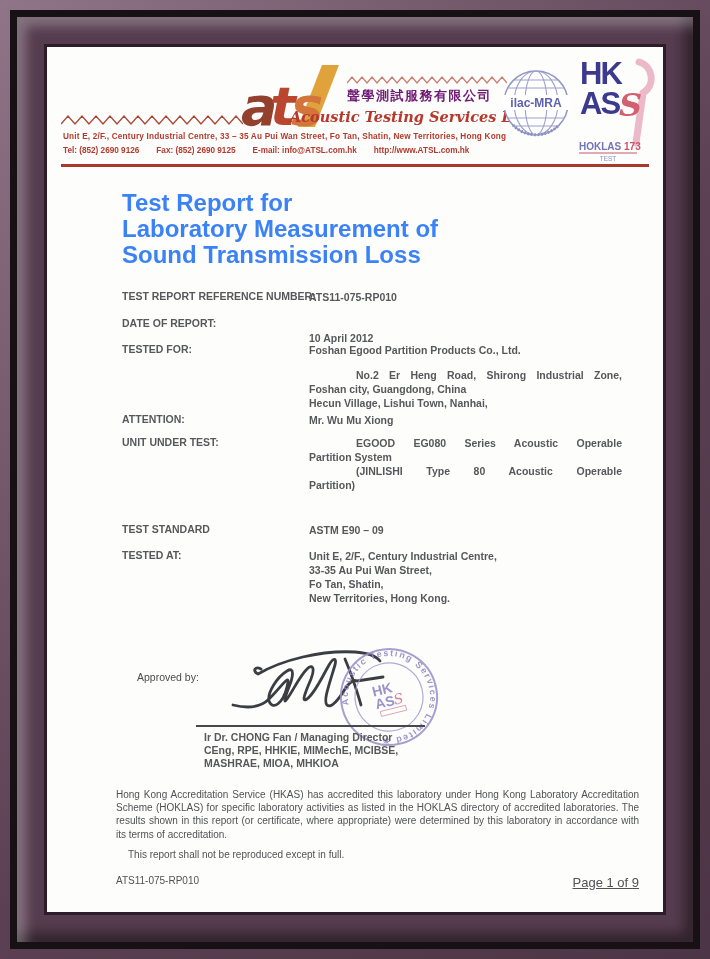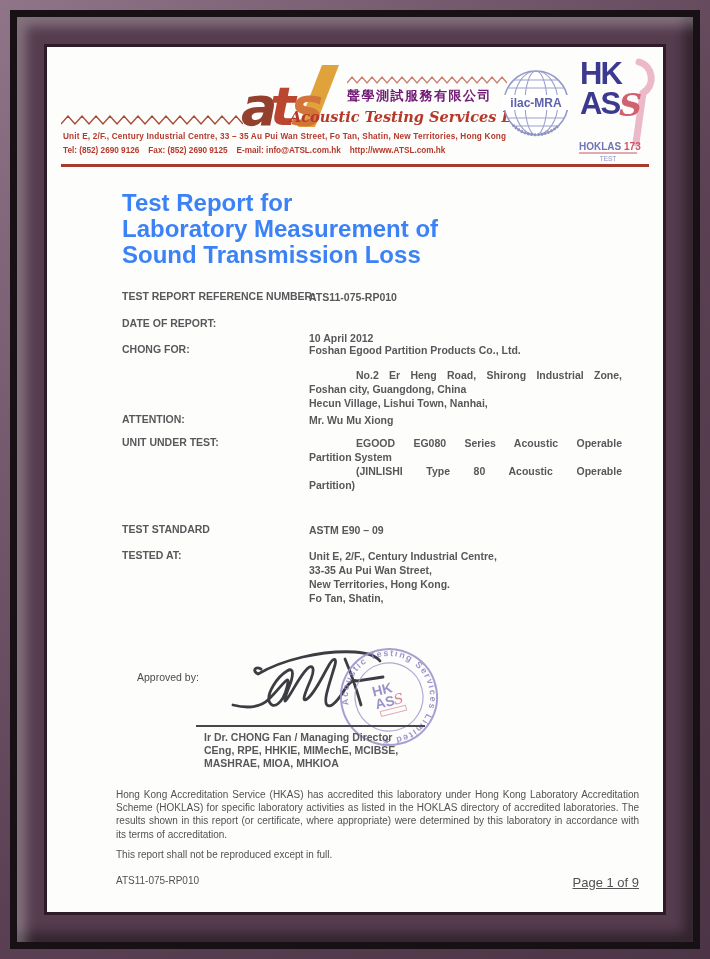--- a/index.html
+++ b/index.html
@@ -15,21 +15,21 @@
   .wave-left{position:absolute;left:14px;top:64px;}
   .atsl-logo{position:absolute;left:194px;top:16px;}
   .zigzag-top{position:absolute;left:300px;top:26px;}
   .company-cn{position:absolute;left:300px;top:40px;width:164px;font-size:13px;font-weight:bold;
     letter-spacing:1.5px;color:#701a75;white-space:nowrap;}
   .company-en{position:absolute;left:243px;top:61px;width:230px;font-family:"DejaVu Serif",serif;
     font-style:italic;font-weight:bold;font-size:14.5px;color:#b5382b;white-space:nowrap;}
   .ilac{position:absolute;left:454px;top:20px;}
   .hkas{position:absolute;left:532px;top:10px;}
   .addr1{position:absolute;left:16px;top:85px;font-size:8.2px;font-weight:700;color:#b5392c;white-space:nowrap;letter-spacing:.2px;}
-  .addr2{position:absolute;left:16px;top:99px;font-size:8.2px;font-weight:600;color:#b5392c;display:flex;gap:9px;white-space:nowrap;}
+  .addr2{position:absolute;left:16px;top:99px;font-size:8.2px;font-weight:600;color:#b5392c;display:flex;gap:17px;white-space:nowrap;}
   .red-divider{position:absolute;left:14px;top:117px;width:588px;height:2.5px;background:#a83a2d;}
 
   
   .doc-title{position:absolute;left:75px;top:143px;font-size:24px;font-weight:bold;color:#3b82f6;line-height:26px;}
 
   
   .lbl{position:absolute;left:75px;width:185px;font-size:10.5px;font-weight:bold;color:#57585a;white-space:nowrap;}
   .val{position:absolute;left:262px;width:313px;font-size:10.5px;font-weight:bold;color:#57585a;line-height:14px;}
   .val .jl{display:block;text-align:justify;text-align-last:justify;margin-left:47px;}
   .val .nl{display:block;}
@@ -37,21 +37,21 @@
   
   .approved-by{position:absolute;left:90px;top:624px;font-size:10.5px;color:#4b4c4e;}
   .sig-strokes{position:absolute;left:178px;top:596px;}
   .sig-line{position:absolute;left:149px;top:678px;width:229px;border-top:2px solid #47484c;}
   .sig-names{position:absolute;left:157px;top:684px;font-size:10.5px;font-weight:bold;color:#57585a;line-height:13px;}
   .stamp{position:absolute;left:290px;top:598px;transform:rotate(-14deg);opacity:.88;}
 
   
   .accred{position:absolute;left:69px;top:741px;width:523px;font-size:10px;color:#515254;
     line-height:13.2px;text-align:justify;}
-  .repro{position:absolute;left:69px;top:802px;font-size:10px;color:#515254;}
+  .repro{position:absolute;left:81px;top:802px;font-size:10px;color:#515254;}
   .foot-ref{position:absolute;left:69px;top:828px;font-size:10px;color:#515254;}
   .foot-page{position:absolute;right:24px;top:828px;font-size:13px;color:#515254;text-decoration:underline;}
 </style>
 </head>
 <body>
 
 <div class="frame-outer">
  <div class="frame-black">
   <div class="frame-band">
    <div class="page">
@@ -120,21 +120,21 @@
       <div>Laboratory Measurement of</div>
       <div>Sound Transmission Loss</div>
     </div>
 
     <div class="lbl" style="top:243px">TEST REPORT REFERENCE NUMBER:</div>
     <div class="val" style="top:243px">ATS11-075-RP010</div>
 
     <div class="lbl" style="top:270px">DATE OF REPORT:</div>
     <div class="val" style="top:284px">10 April 2012</div>
 
-    <div class="lbl" style="top:296px">CHONG FOR:</div>
+    <div class="lbl" style="top:296px">TESTED FOR:</div>
     <div class="val" style="top:296px">Foshan Egood Partition Products Co., Ltd.</div>
 
     <div class="val" style="top:321px">
       <span class="jl">No.2 Er Heng Road, Shirong Industrial Zone,</span>
       <span class="nl">Foshan city, Guangdong, China</span>
       <span class="nl">Hecun Village, Lishui Town, Nanhai,</span>
     </div>
 
     <div class="lbl" style="top:366px">ATTENTION:</div>
     <div class="val" style="top:366px">Mr. Wu Mu Xiong</div>
@@ -147,22 +147,22 @@
       <span class="nl">Partition)</span>
     </div>
 
     <div class="lbl" style="top:476px">TEST STANDARD</div>
     <div class="val" style="top:476px">ASTM E90 – 09</div>
 
     <div class="lbl" style="top:502px">TESTED AT:</div>
     <div class="val" style="top:502px">
       <span class="nl">Unit E, 2/F., Century Industrial Centre,</span>
       <span class="nl">33-35 Au Pui Wan Street,</span>
+      <span class="nl">Fo Tan, Shatin,</span>
       <span class="nl">New Territories, Hong Kong.</span>
-      <span class="nl">Fo Tan, Shatin,</span>
     </div>
 
     <svg class="sig-strokes" width="200" height="85" viewBox="0 0 200 85">
       <g fill="none" stroke="#3c3d42" stroke-width="2.8" stroke-linecap="round">
         <path d="M36,26 C30,23 27,28 33,31 C57,17 96,7 130,9 C144,10 152,14 155,18"></path>
         <path d="M8,62 C24,66 36,64 44,56 C58,42 66,28 62,44 C58,60 48,68 44,58 C42,50 52,34 62,28 C70,23 68,34 64,44 C60,54 58,62 62,56 C68,48 74,34 82,26 C88,20 90,26 86,36 C80,50 76,60 82,56 C90,50 96,36 104,22 C108,15 112,14 110,22 C104,42 98,58 102,62 C106,66 114,56 120,46 C124,40 128,36 132,38 L158,34"></path>
         <path d="M120,16 C126,30 132,48 136,62"></path>
       </g>
     </svg>
 

